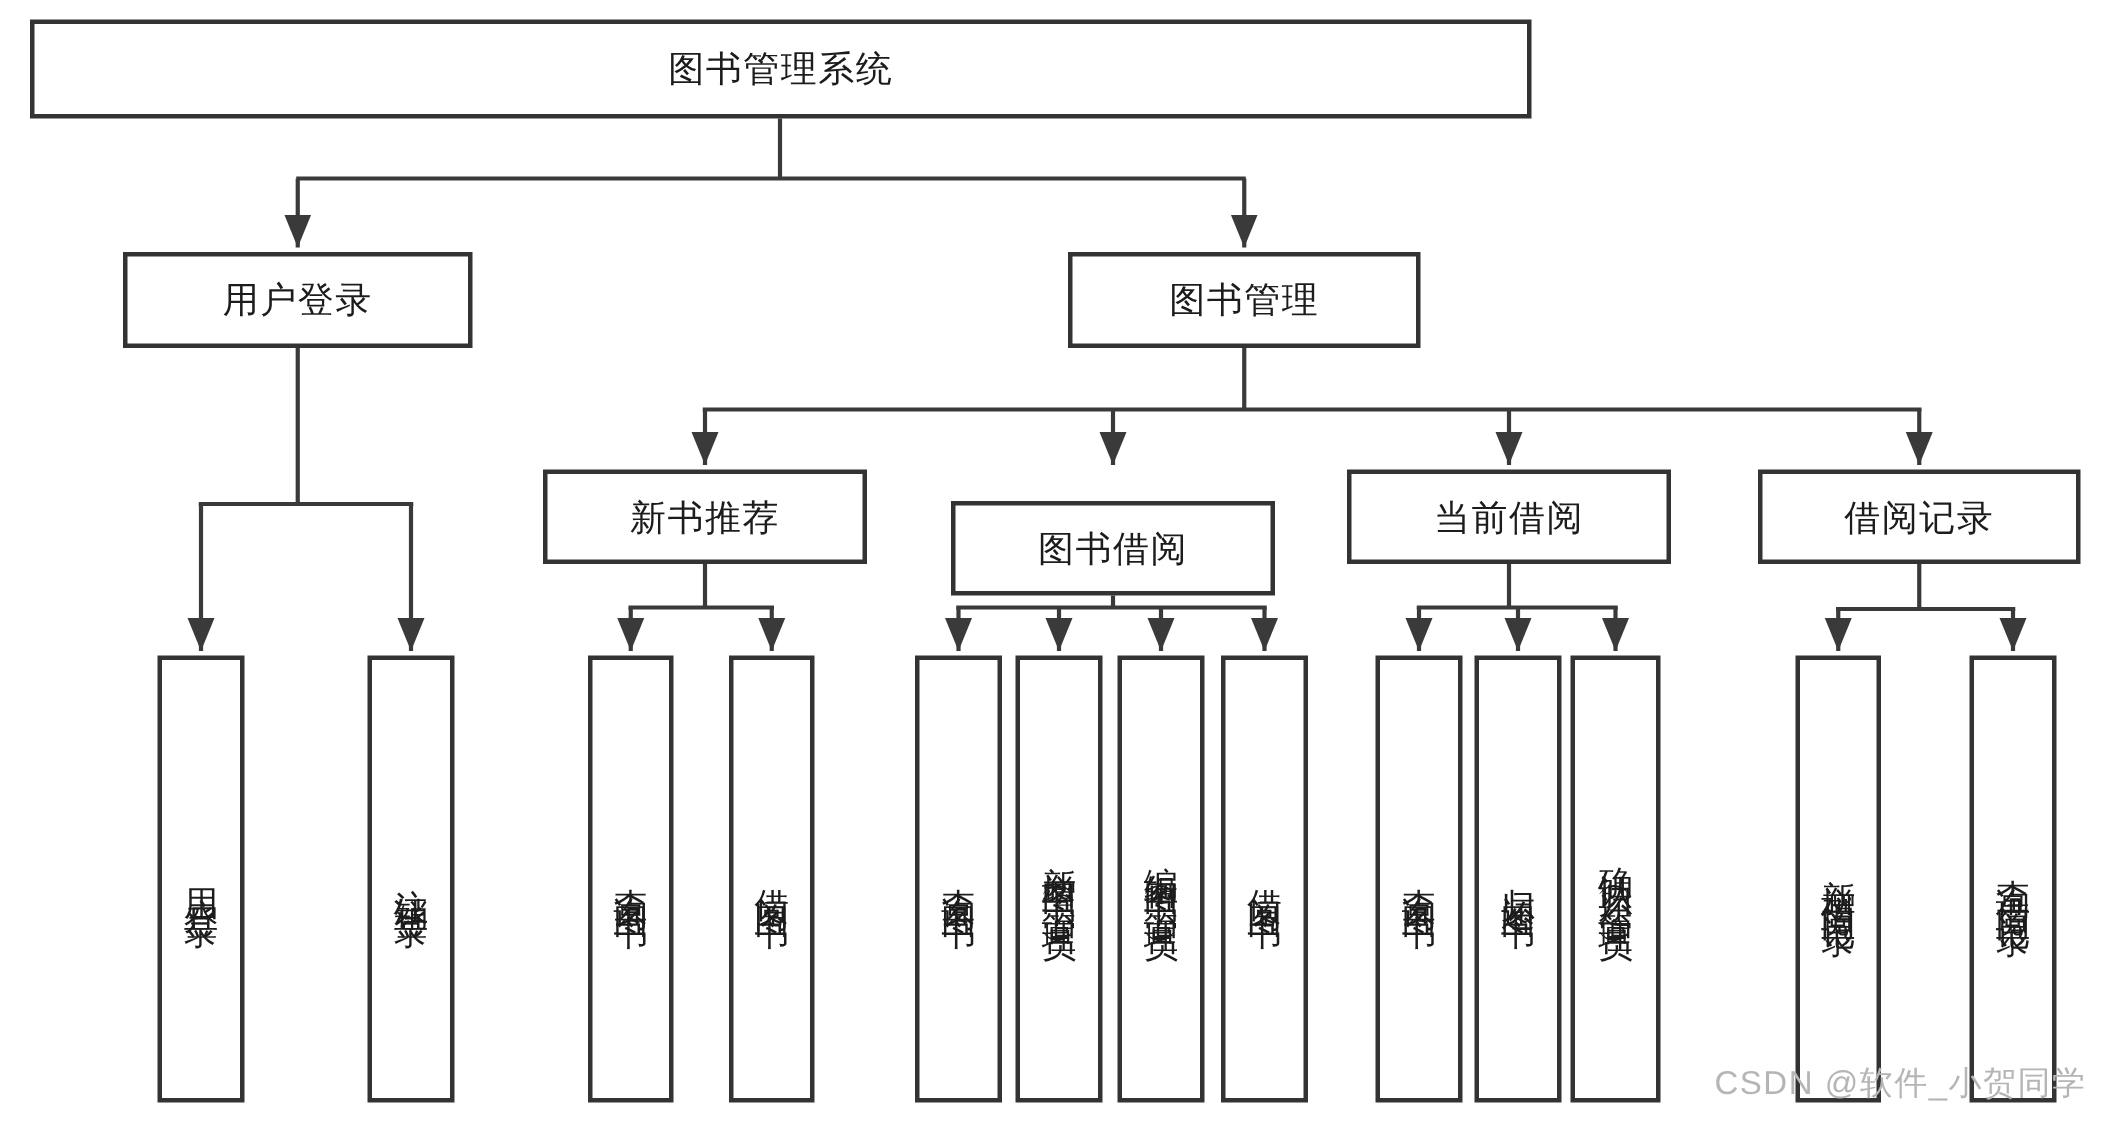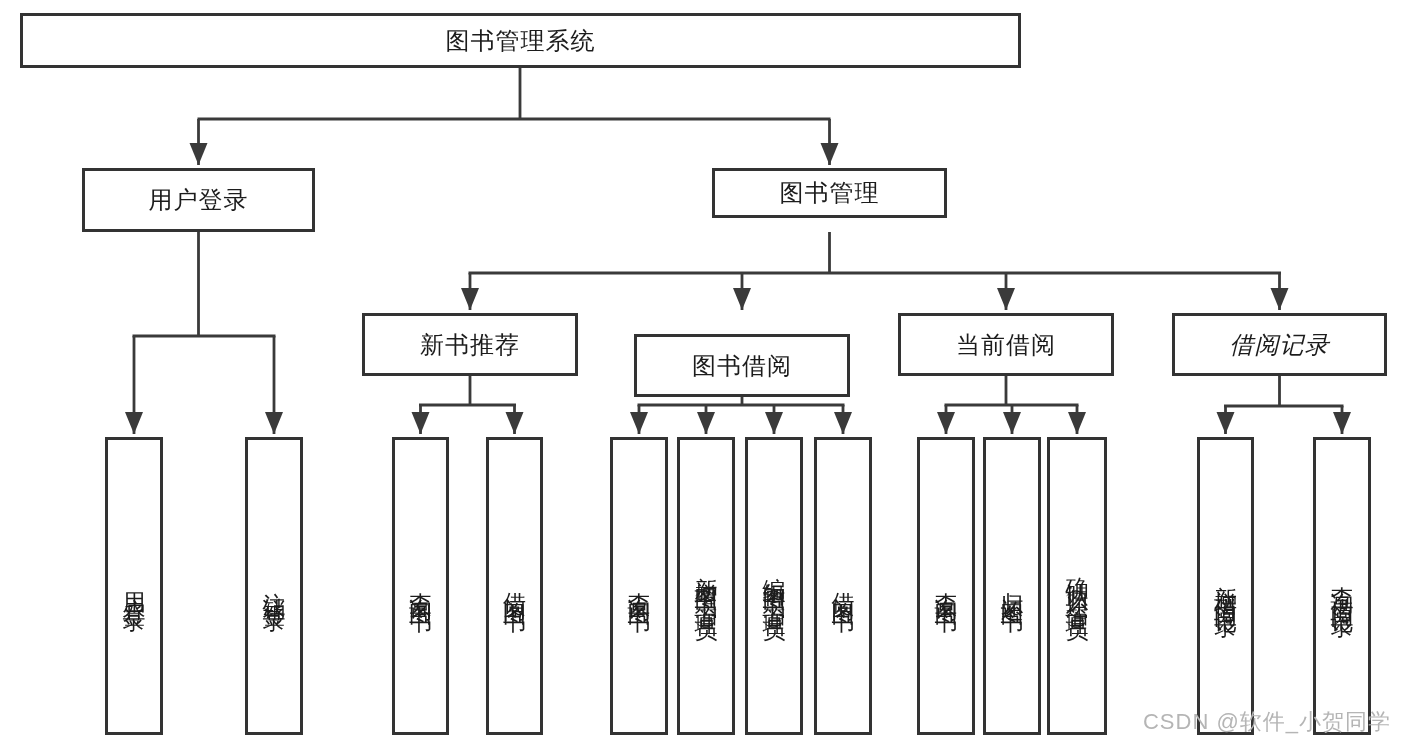--- a/index.html
+++ b/index.html
@@ -92,29 +92,29 @@
       <line x1="946" y1="405" x2="946" y2="434" marker-end="url(#arrow)"></line>
       <line x1="1012" y1="405" x2="1012" y2="434" marker-end="url(#arrow)"></line>
       <line x1="1077" y1="405" x2="1077" y2="434" marker-end="url(#arrow)"></line>
 
       <path d="M1279.5 376 L1279.5 406 M1224 406 L1343.5 406"></path>
       <line x1="1225.5" y1="406" x2="1225.5" y2="434" marker-end="url(#arrow)"></line>
       <line x1="1342" y1="406" x2="1342" y2="434" marker-end="url(#arrow)"></line>
     </g>
   </svg>
 
-  <div class="node" style="left:20px; top:13px; width:1001px; height:55px;">图书管理系统</div>
+  <div class="node" style="left:20px; top:13px; width:1001px; height:66px;">图书管理系统</div>
 
   <div class="node" style="left:82px; top:168px; width:233px; height:64px;">用户登录</div>
-  <div class="node" style="left:712px; top:168px; width:235px; height:50px;">图书管理</div>
+  <div class="node" style="left:712px; top:168px; width:235px; height:64px;">图书管理</div>
 
   <div class="node" style="left:362px; top:313px; width:216px; height:63px;">新书推荐</div>
   <div class="node" style="left:634px; top:313px; width:216px; height:63px;margin-top:21px;">图书借阅</div>
   <div class="node" style="left:898px; top:313px; width:216px; height:63px;">当前借阅</div>
-  <div class="node" style="left:1172px; top:313px; width:215px; height:63px;font-style:italic;">借阅记录</div>
+  <div class="node" style="left:1172px; top:313px; width:215px; height:63px;">借阅记录</div>
 
   <div class="node vnode" style="left:105px; top:437px; width:58px; height:298px;">用户登录</div>
   <div class="node vnode" style="left:245px; top:437px; width:58px; height:298px;">注销登录</div>
 
   <div class="node vnode" style="left:392px; top:437px; width:57px; height:298px;">查询图书</div>
   <div class="node vnode" style="left:486px; top:437px; width:57px; height:298px;">借阅图书</div>
 
   <div class="node vnode" style="left:610px; top:437px; width:58px; height:298px;">查询图书</div>
   <div class="node vnode" style="left:677px; top:437px; width:58px; height:298px;">新增图书（管理员）</div>
   <div class="node vnode" style="left:745px; top:437px; width:58px; height:298px;">编辑图书（管理员）</div>

